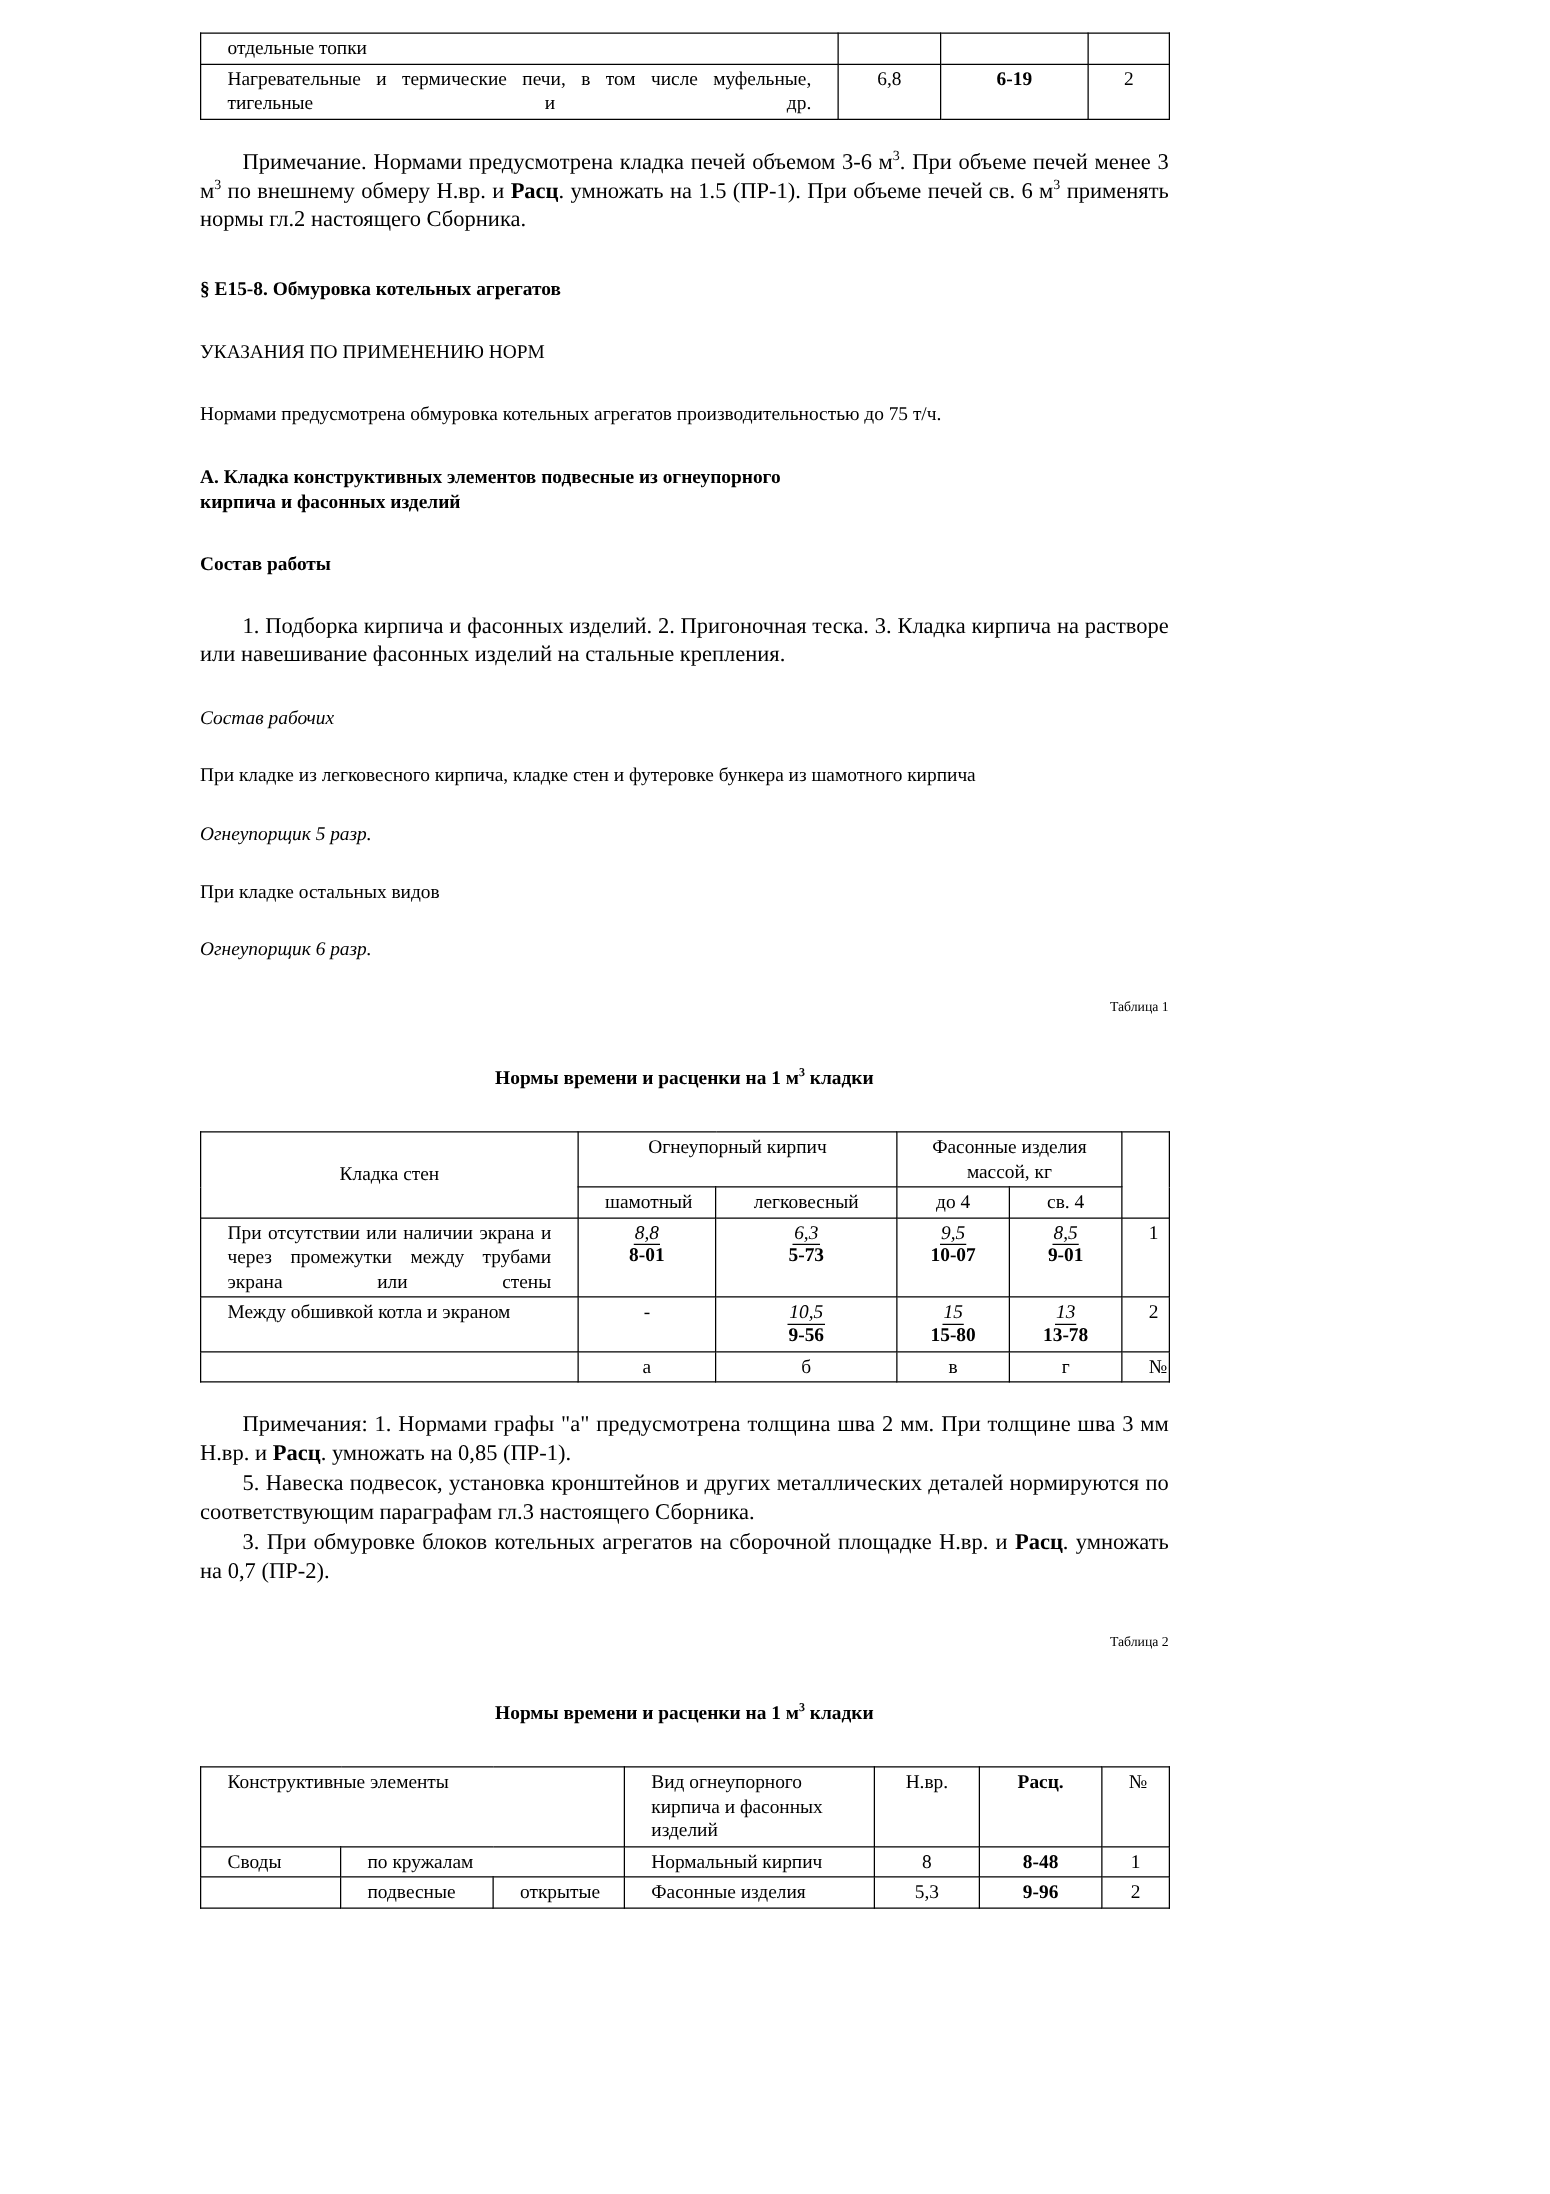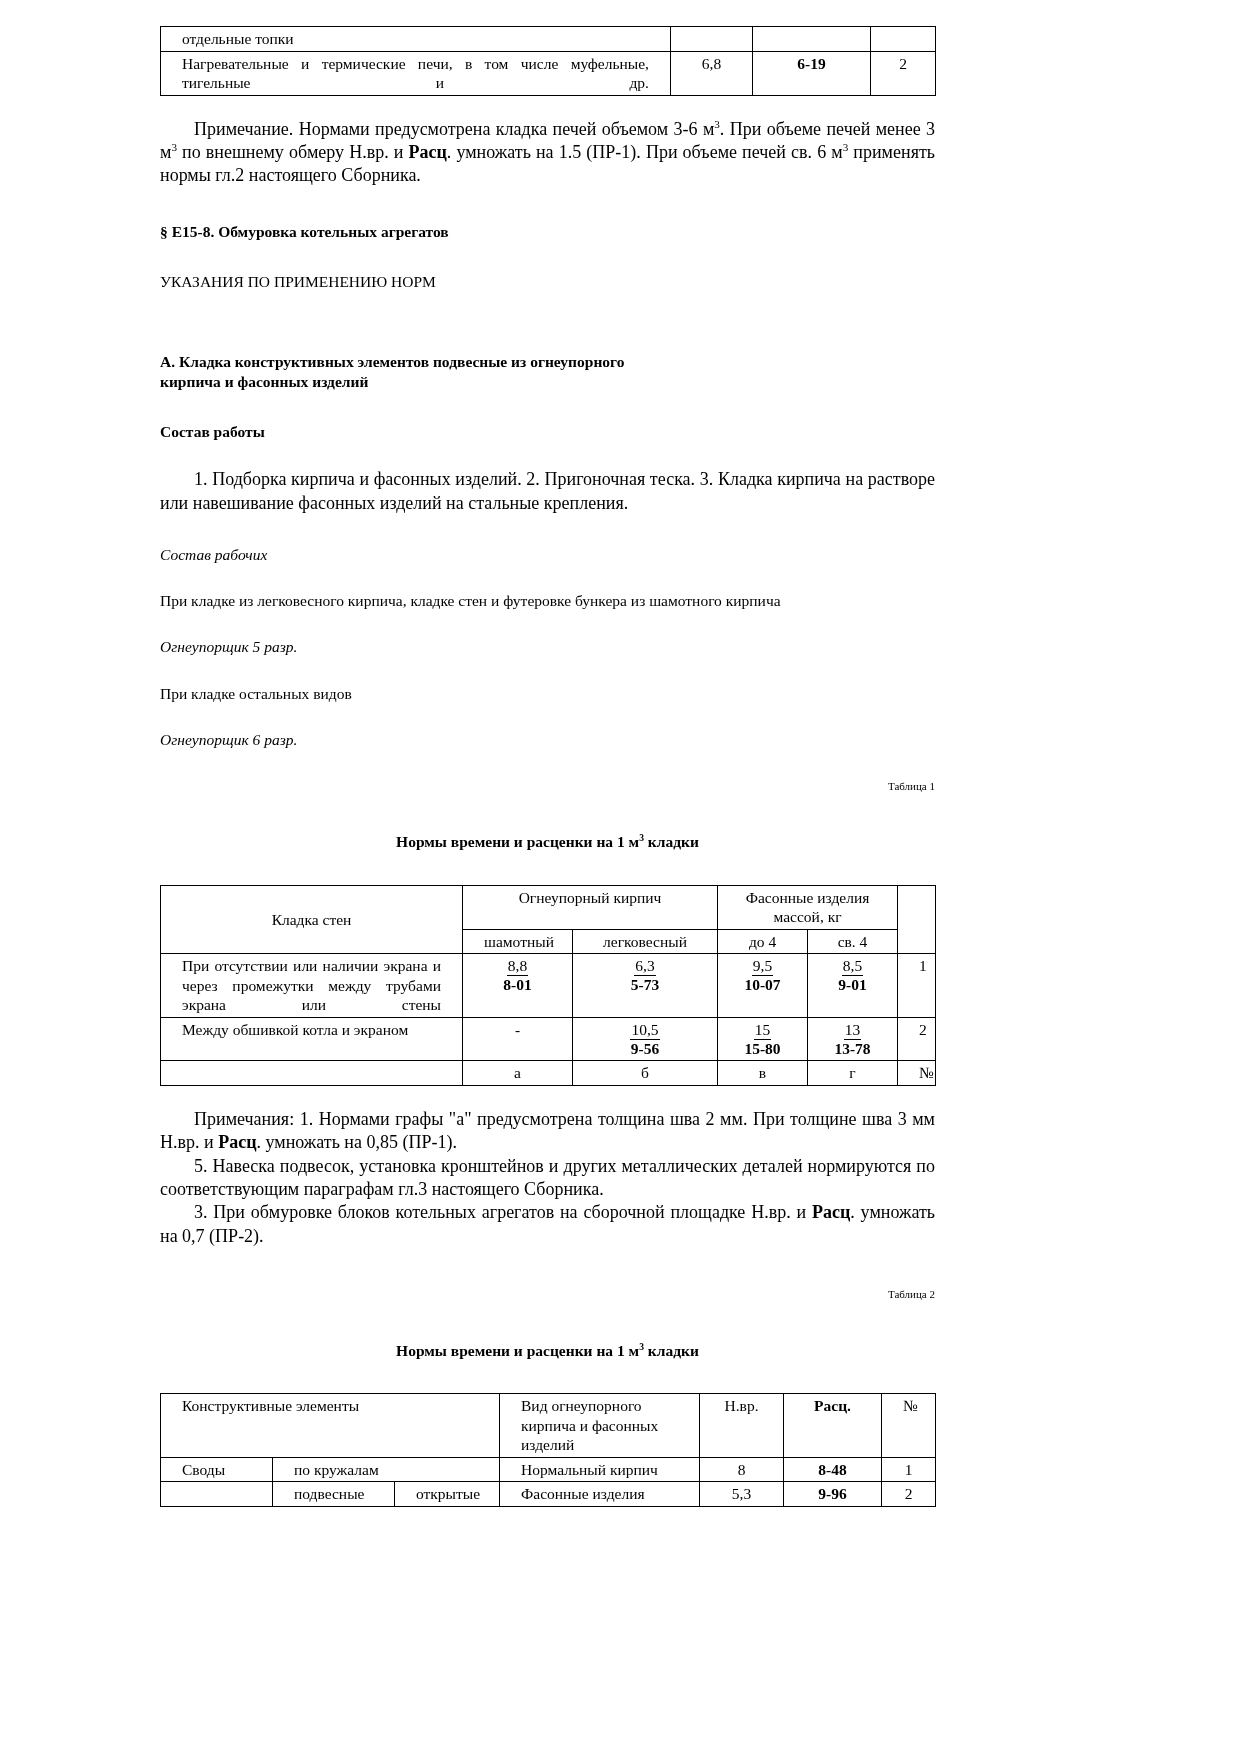--- a/index.html
+++ b/index.html
@@ -76,20 +76,21 @@
   td.mid { vertical-align: middle; }
   .frac {
     display: block;
     text-align: center;
   }
   .frac .num {
     display: inline-block;
     border-bottom: 1.3px solid #000;
     padding: 0 1px;
     line-height: 1.15;
+    font-style: italic;
   }
   .frac .den {
     display: block;
     font-weight: bold;
     line-height: 1.2;
   }
   .tbl-title {
     text-align: center;
     font-weight: bold;
     font-size: 15.5px;
@@ -132,20 +133,21 @@
   <div class="gap34"></div>
 
   <p class="center b">§ Е15-8. Обмуровка котельных агрегатов</p>
 
   <div class="gap30"></div>
 
   <p class="center">УКАЗАНИЯ ПО ПРИМЕНЕНИЮ НОРМ</p>
 
   <div class="gap30"></div>
 
+  <p class="center">Нормами предусмотрена обмуровка котельных агрегатов производительностью до 75 т/ч.</p>
 
   <div class="gap30"></div>
 
   <p class="center b">А. Кладка конструктивных элементов подвесные из огнеупорного</p>
   <p class="center b">кирпича и фасонных изделий</p>
 
   <div class="gap30"></div>
 
   <p class="center b">Состав работы</p>
 

